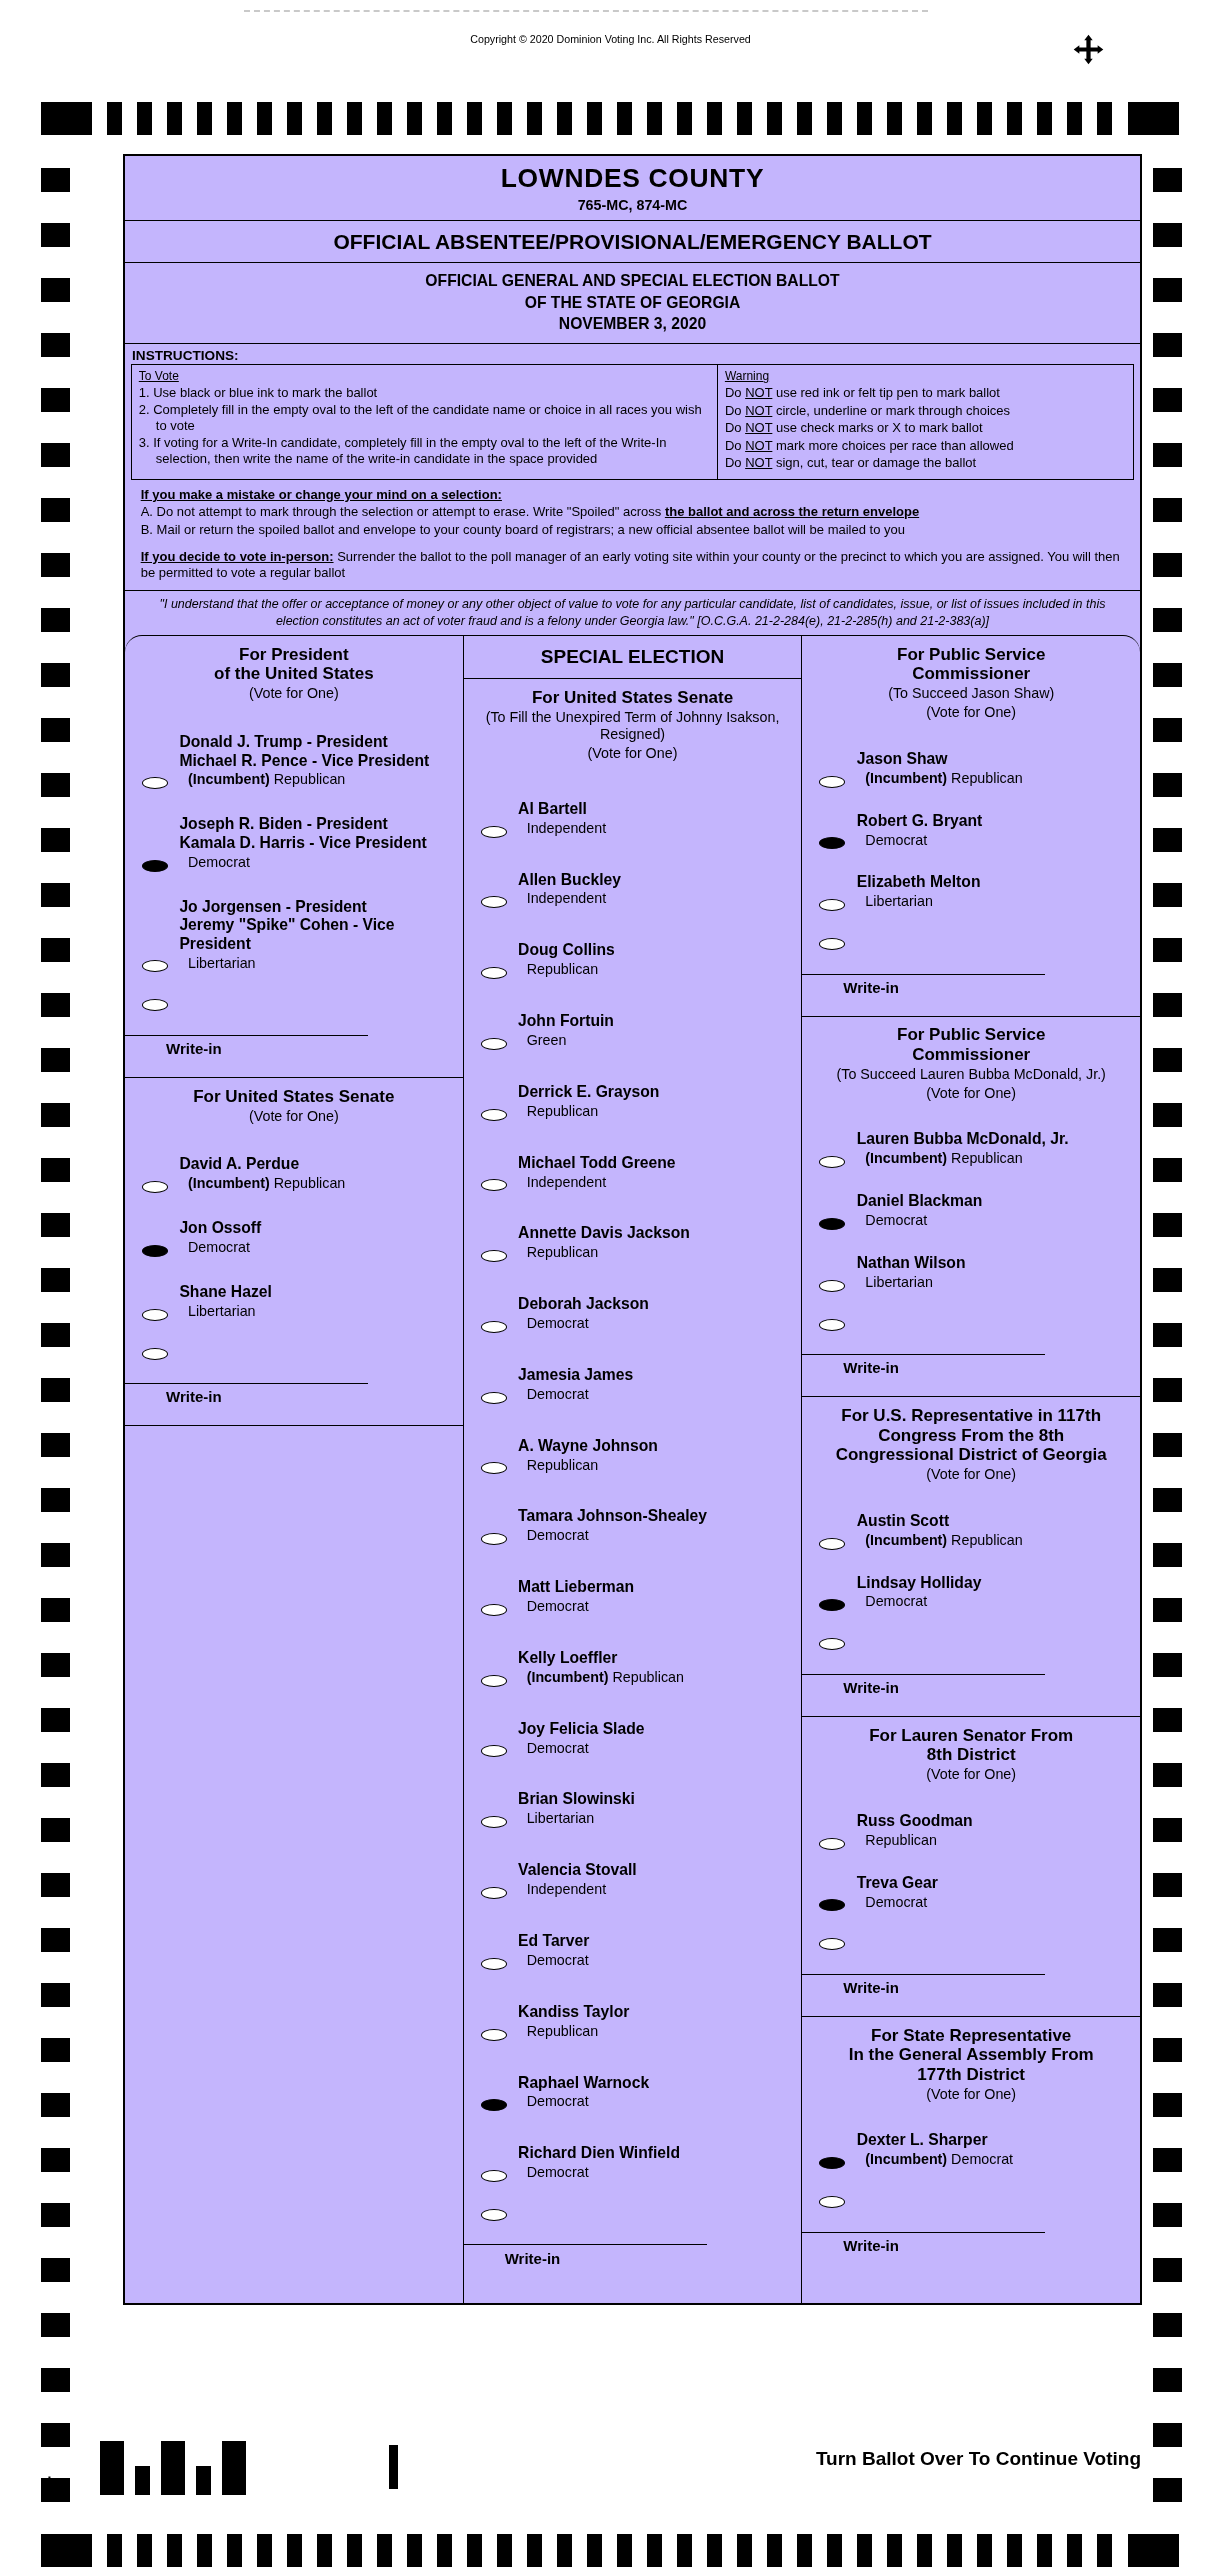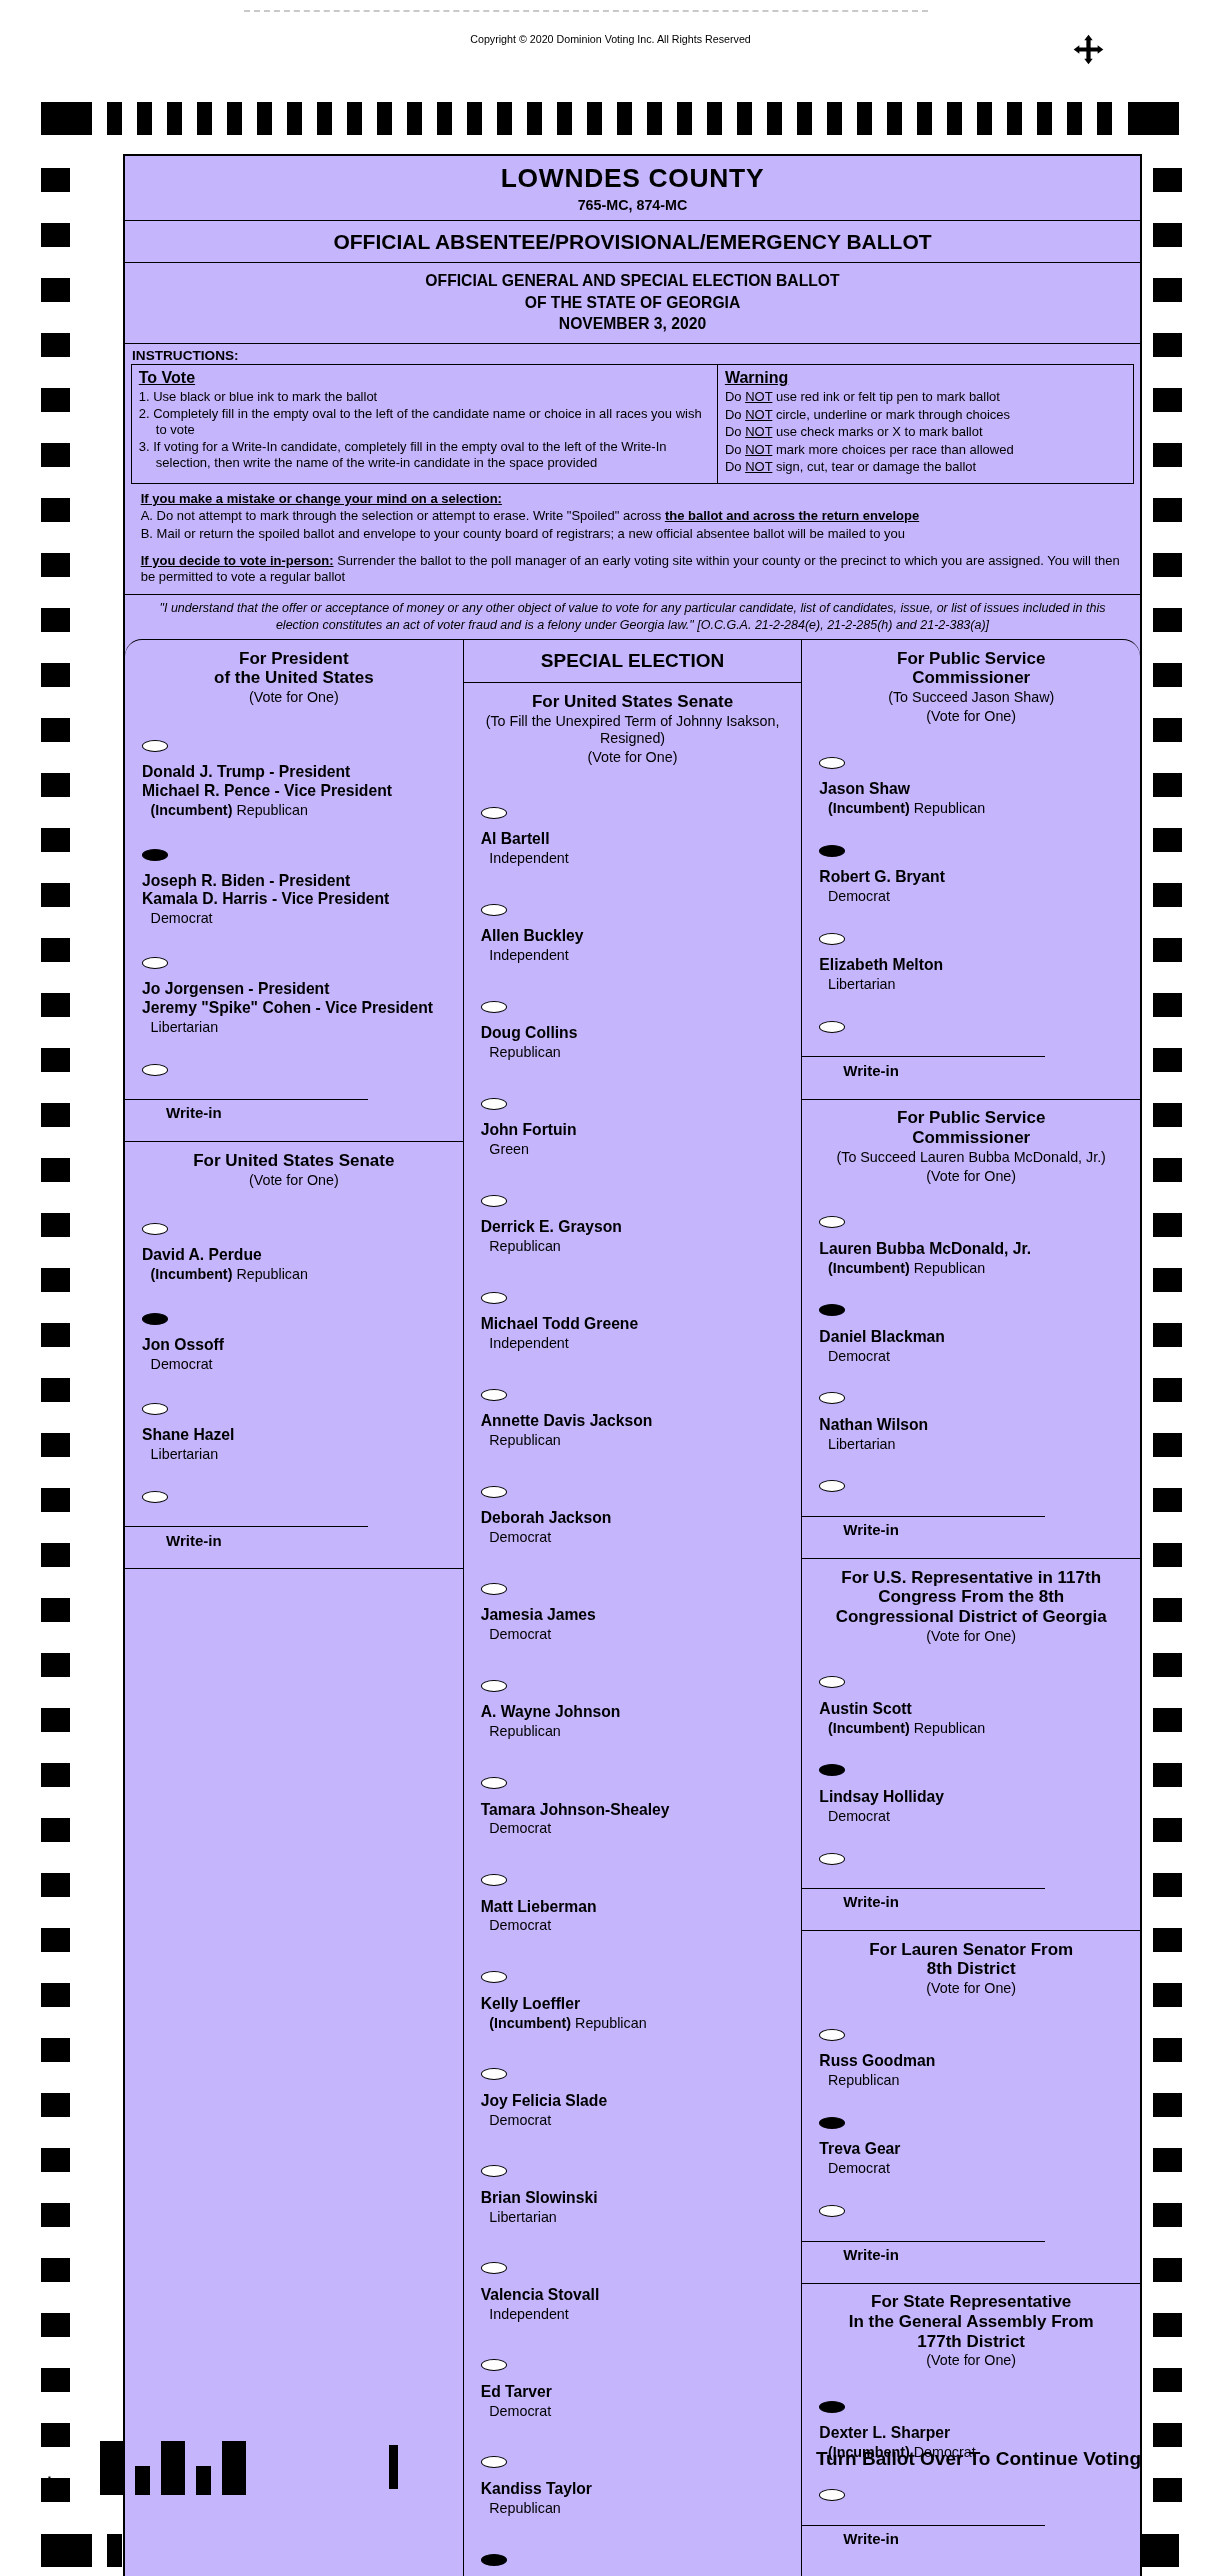--- a/index.html
+++ b/index.html
@@ -31,21 +31,21 @@
   .htitle { border-top:1.4px solid #000; font-size:21px; font-weight:bold; padding:8.6px 0; }
   .hsub   { border-top:1.4px solid #000; padding:7.1px 0 8.6px; }
   .hsub > div { font-size:15.7px; font-weight:bold; line-height:1.35; }
 
   .instructions { padding:2.9px 5.7px 0; }
   .instr-label { font-size:13.6px; font-weight:bold; margin:1.4px 0 1.4px 1.4px; }
   .instr-boxes { display:flex; }
   .instr-box { border:1.4px solid #000; padding:4.3px 7.1px 7.1px; }
   .to-vote  { flex:0 0 58.5%; }
   .warning  { flex:1; border-left:none; }
-  .box-title { font-size:16px; font-weight:bold; text-decoration:underline; margin-bottom:1.4px; }
+  .box-title { font-size:12px; font-weight:normal; text-decoration:underline; margin-bottom:1.4px; }
   .num-item  { font-size:13px; line-height:1.22; padding-left:17px; text-indent:-17px; margin-top:1.4px; }
   .warn-item { font-size:13px; line-height:1.25; padding-left:20px; text-indent:-20px; margin-top:1.4px; }
   .mistake { padding:7.1px 10px 0; }
   .para-title { font-size:13px; font-weight:bold; text-decoration:underline; }
   .mistake-item { font-size:13px; line-height:1.25; margin-top:2.1px; padding-left:18.6px; text-indent:-18.6px; }
   .in-person { padding:10px 10px 8.6px; font-size:13px; line-height:1.25; }
   .oath { border-top:1.4px solid #000; font-style:italic; font-size:12.5px; line-height:1.3;
           text-align:center; padding:5.7px 18.6px 6.4px; }
 
   .columns { display:flex; border-top:1.4px solid #000; min-height:1668px; align-items:stretch;border-radius:17px; }
@@ -53,21 +53,21 @@
   .col:last-child { border-right:none; }
   .col-filler { flex:1; }
   .col-header { border-bottom:1.4px solid #000; text-align:center; font-weight:bold;
                 font-size:19px; padding:10px 0; }
   .race { border-bottom:1.4px solid #000; padding-bottom:11.4px; }
   .race.no-bb { border-bottom:none; }
   .race-header { text-align:center; padding:8.6px 13px 4.3px; }
   .race-title { font-size:17px; font-weight:bold; line-height:1.15; }
   .race-subtitle { font-size:14.3px; line-height:1.22; margin-top:1.4px; }
 
-  .cand { display:flex; align-items:flex-start; gap:11.4px; margin:26px 0 0 17px;flex-direction:column; }
+  .cand { display:flex; align-items:flex-end; gap:11.4px; margin:26px 0 0 17px; }
   .col[data-col="1"] .cand { margin-top:33px; }
   .col[data-col="2"] .cand { margin-top:24px; }
   .cand .oval { margin-top:2.9px; }
   .cand-name  { font-size:15.7px; font-weight:bold; line-height:1.18; }
   .cand-party { font-size:14.3px; line-height:1.25; margin:1.4px 0 0 8.6px; }
 
   .oval { display:inline-block; flex:none; width:26px; height:12px; border:1.8px solid #000;
           border-radius:50%; background:#fff; cursor:pointer; }
   .oval.filled { background:#000; }
 

